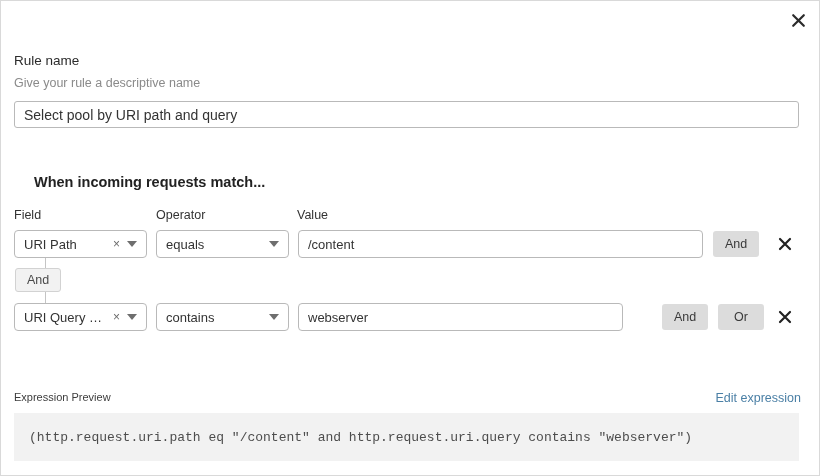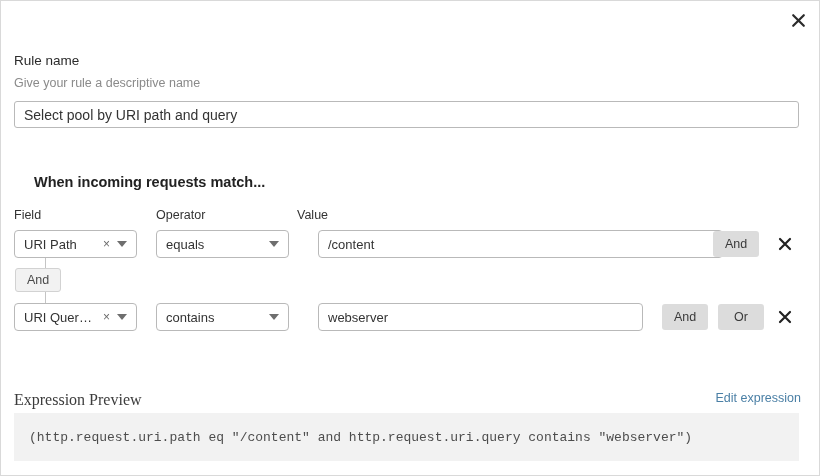--- a/index.html
+++ b/index.html
@@ -139,36 +139,35 @@
     display: flex;
     align-items: center;
   }
   .caret-tri {
     width: 0; height: 0;
     border-left: 5px solid transparent;
     border-right: 5px solid transparent;
     border-top: 6px solid #6e6e6e;
   }
 
-  .sel.field-sel  { left: 13px;  width: 123px; }
+  .sel.field-sel  { left: 13px;  width: 133px; }
   .sel.op-sel     { left: 155px; width: 133px; }
 
   .val-input {
     position: absolute;
     box-sizing: border-box;
     height: 28px;
     border: 1px solid #b9b9b9;
     border-radius: 4px;
     background: #fff;
     font-family: "Liberation Sans", sans-serif;
     font-size: 13px;
     color: #333;
     padding: 0 9px;
     outline: none;
-    margin-left: 20px;
   }
   .val-input.v1 { left: 297px; width: 405px; }
   .val-input.v2 { left: 297px; width: 325px; }
 
   .logic-btn {
     position: absolute;
     box-sizing: border-box;
     height: 26px;
     min-width: 46px;
     top: 1px;
@@ -225,23 +224,22 @@
     font-size: 12.5px;
     color: #4a4a4a;
     cursor: pointer;
   }
 
   
   .exp-label {
     position: absolute;
     left: 13px;
     top: 390px;
-    font-size: 16px;
+    font-size: 11px;
     color: #3c3c3c;
-    font-family: Liberation Serif, serif;
   }
   .exp-edit {
     position: absolute;
     right: 18px;
     top: 390px;
     font-size: 12.5px;
     color: #4a7fa5;
     text-decoration: none;
     cursor: pointer;
   }

